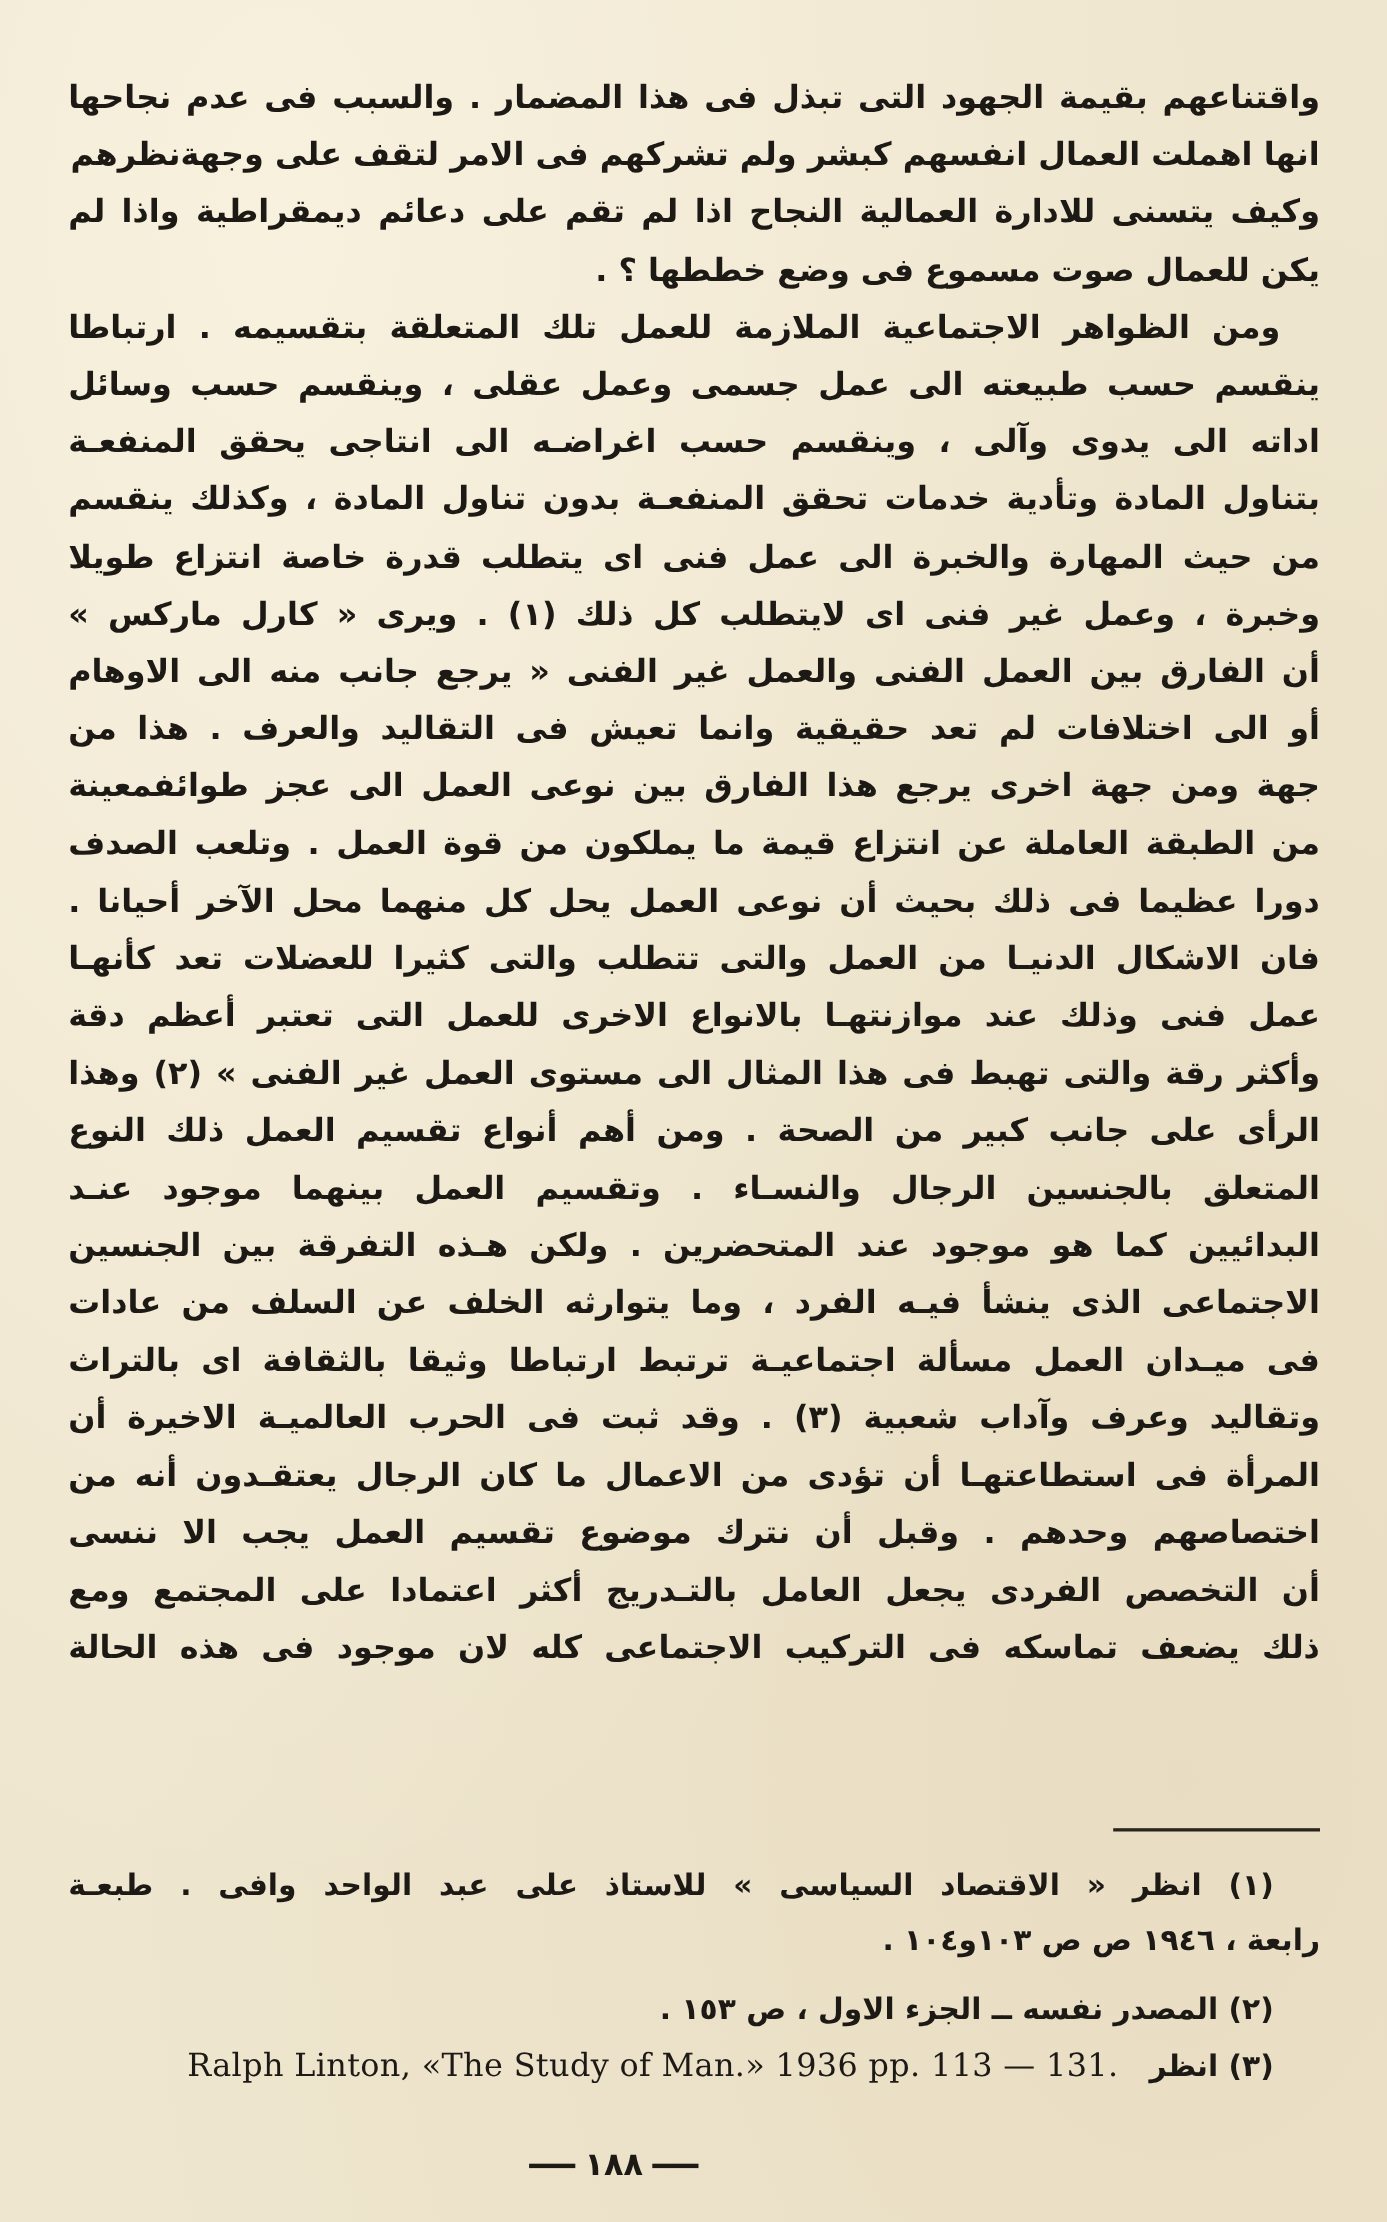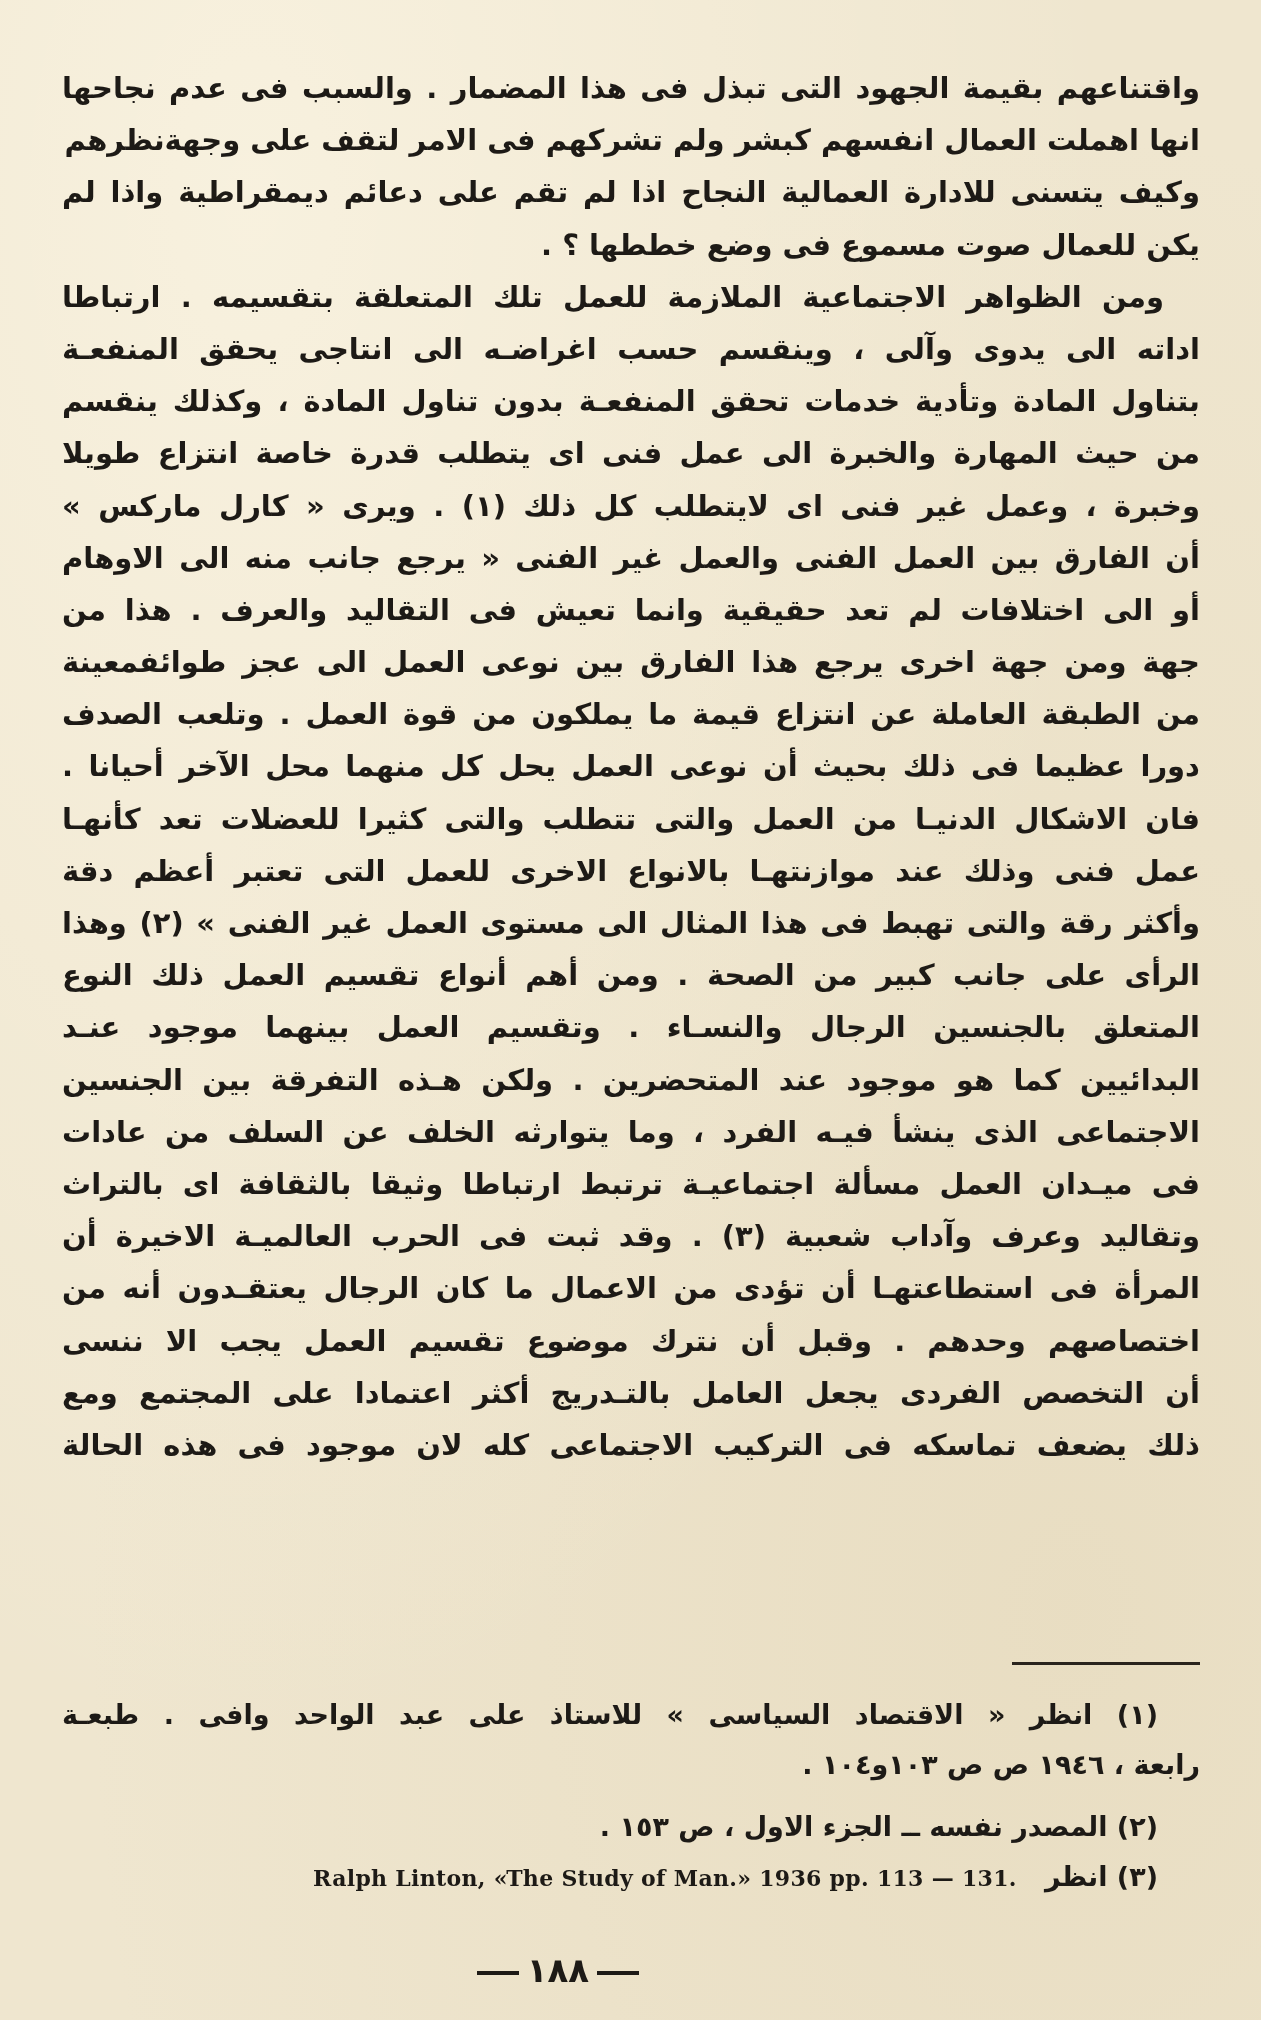--- a/index.html
+++ b/index.html
@@ -82,31 +82,31 @@
       text-align: justify;
       text-align-last: justify;
     }
     .fn-line.gap {
       margin-top: 12px;
     }
     .latin {
       direction: ltr;
       unicode-bidi: embed;
       font-family: "DejaVu Serif", serif;
-      font-size: 22px;
-      font-weight: bold;
+      font-size: 29px;
+      font-weight: normal;
       letter-spacing: 0.3px;
     }
     .page-number {
       position: absolute;
       top: 1950px;
       left: 0;
       width: 1116px;
       text-align: center;
-      font-size: 34px;
+      font-size: 29px;
       font-weight: bold;
       direction: rtl;
     }
     .page-number .dash {
       display: inline-block;
       width: 42px;
       height: 4px;
       background: #1d1a16;
       vertical-align: middle;
       margin: 0 8px;
@@ -116,20 +116,21 @@
 <body>
 
 <div class="page">
 
   <div class="body-text">
     <span class="line">واقتناعهم بقيمة الجهود التى تبذل فى هذا المضمار . والسبب فى عدم نجاحها</span>
     <span class="line">انها اهملت العمال انفسهم كبشر ولم تشركهم فى الامر لتقف على وجهةنظرهم .</span>
     <span class="line">وكيف يتسنى للادارة العمالية النجاح اذا لم تقم على دعائم ديمقراطية واذا لم</span>
     <span class="line last">يكن للعمال صوت مسموع فى وضع خططها ؟ .</span>
     <span class="line indent">ومن الظواهر الاجتماعية الملازمة للعمل تلك المتعلقة بتقسيمه . ارتباطا</span>
+    <span class="line">ينقسم حسب طبيعته الى عمل جسمى وعمل عقلى ، وينقسم حسب وسائل</span>
     <span class="line">اداته الى يدوى وآلى ، وينقسم حسب اغراضـه الى انتاجى يحقق المنفعـة</span>
     <span class="line">بتناول المادة وتأدية خدمات تحقق المنفعـة بدون تناول المادة ، وكذلك ينقسم</span>
     <span class="line">من حيث المهارة والخبرة الى عمل فنى اى يتطلب قدرة خاصة انتزاع طويلا</span>
     <span class="line">وخبرة ، وعمل غير فنى اى لايتطلب كل ذلك (١) . ويرى « كارل ماركس »</span>
     <span class="line">أن الفارق بين العمل الفنى والعمل غير الفنى « يرجع جانب منه الى الاوهام</span>
     <span class="line">أو الى اختلافات لم تعد حقيقية وانما تعيش فى التقاليد والعرف . هذا من</span>
     <span class="line">جهة ومن جهة اخرى يرجع هذا الفارق بين نوعى العمل الى عجز طوائفمعينة</span>
     <span class="line">من الطبقة العاملة عن انتزاع قيمة ما يملكون من قوة العمل . وتلعب الصدف</span>
     <span class="line">دورا عظيما فى ذلك بحيث أن نوعى العمل يحل كل منهما محل الآخر أحيانا .</span>
     <span class="line">فان الاشكال الدنيـا من العمل والتى تتطلب والتى كثيرا للعضلات تعد كأنهـا</span>

